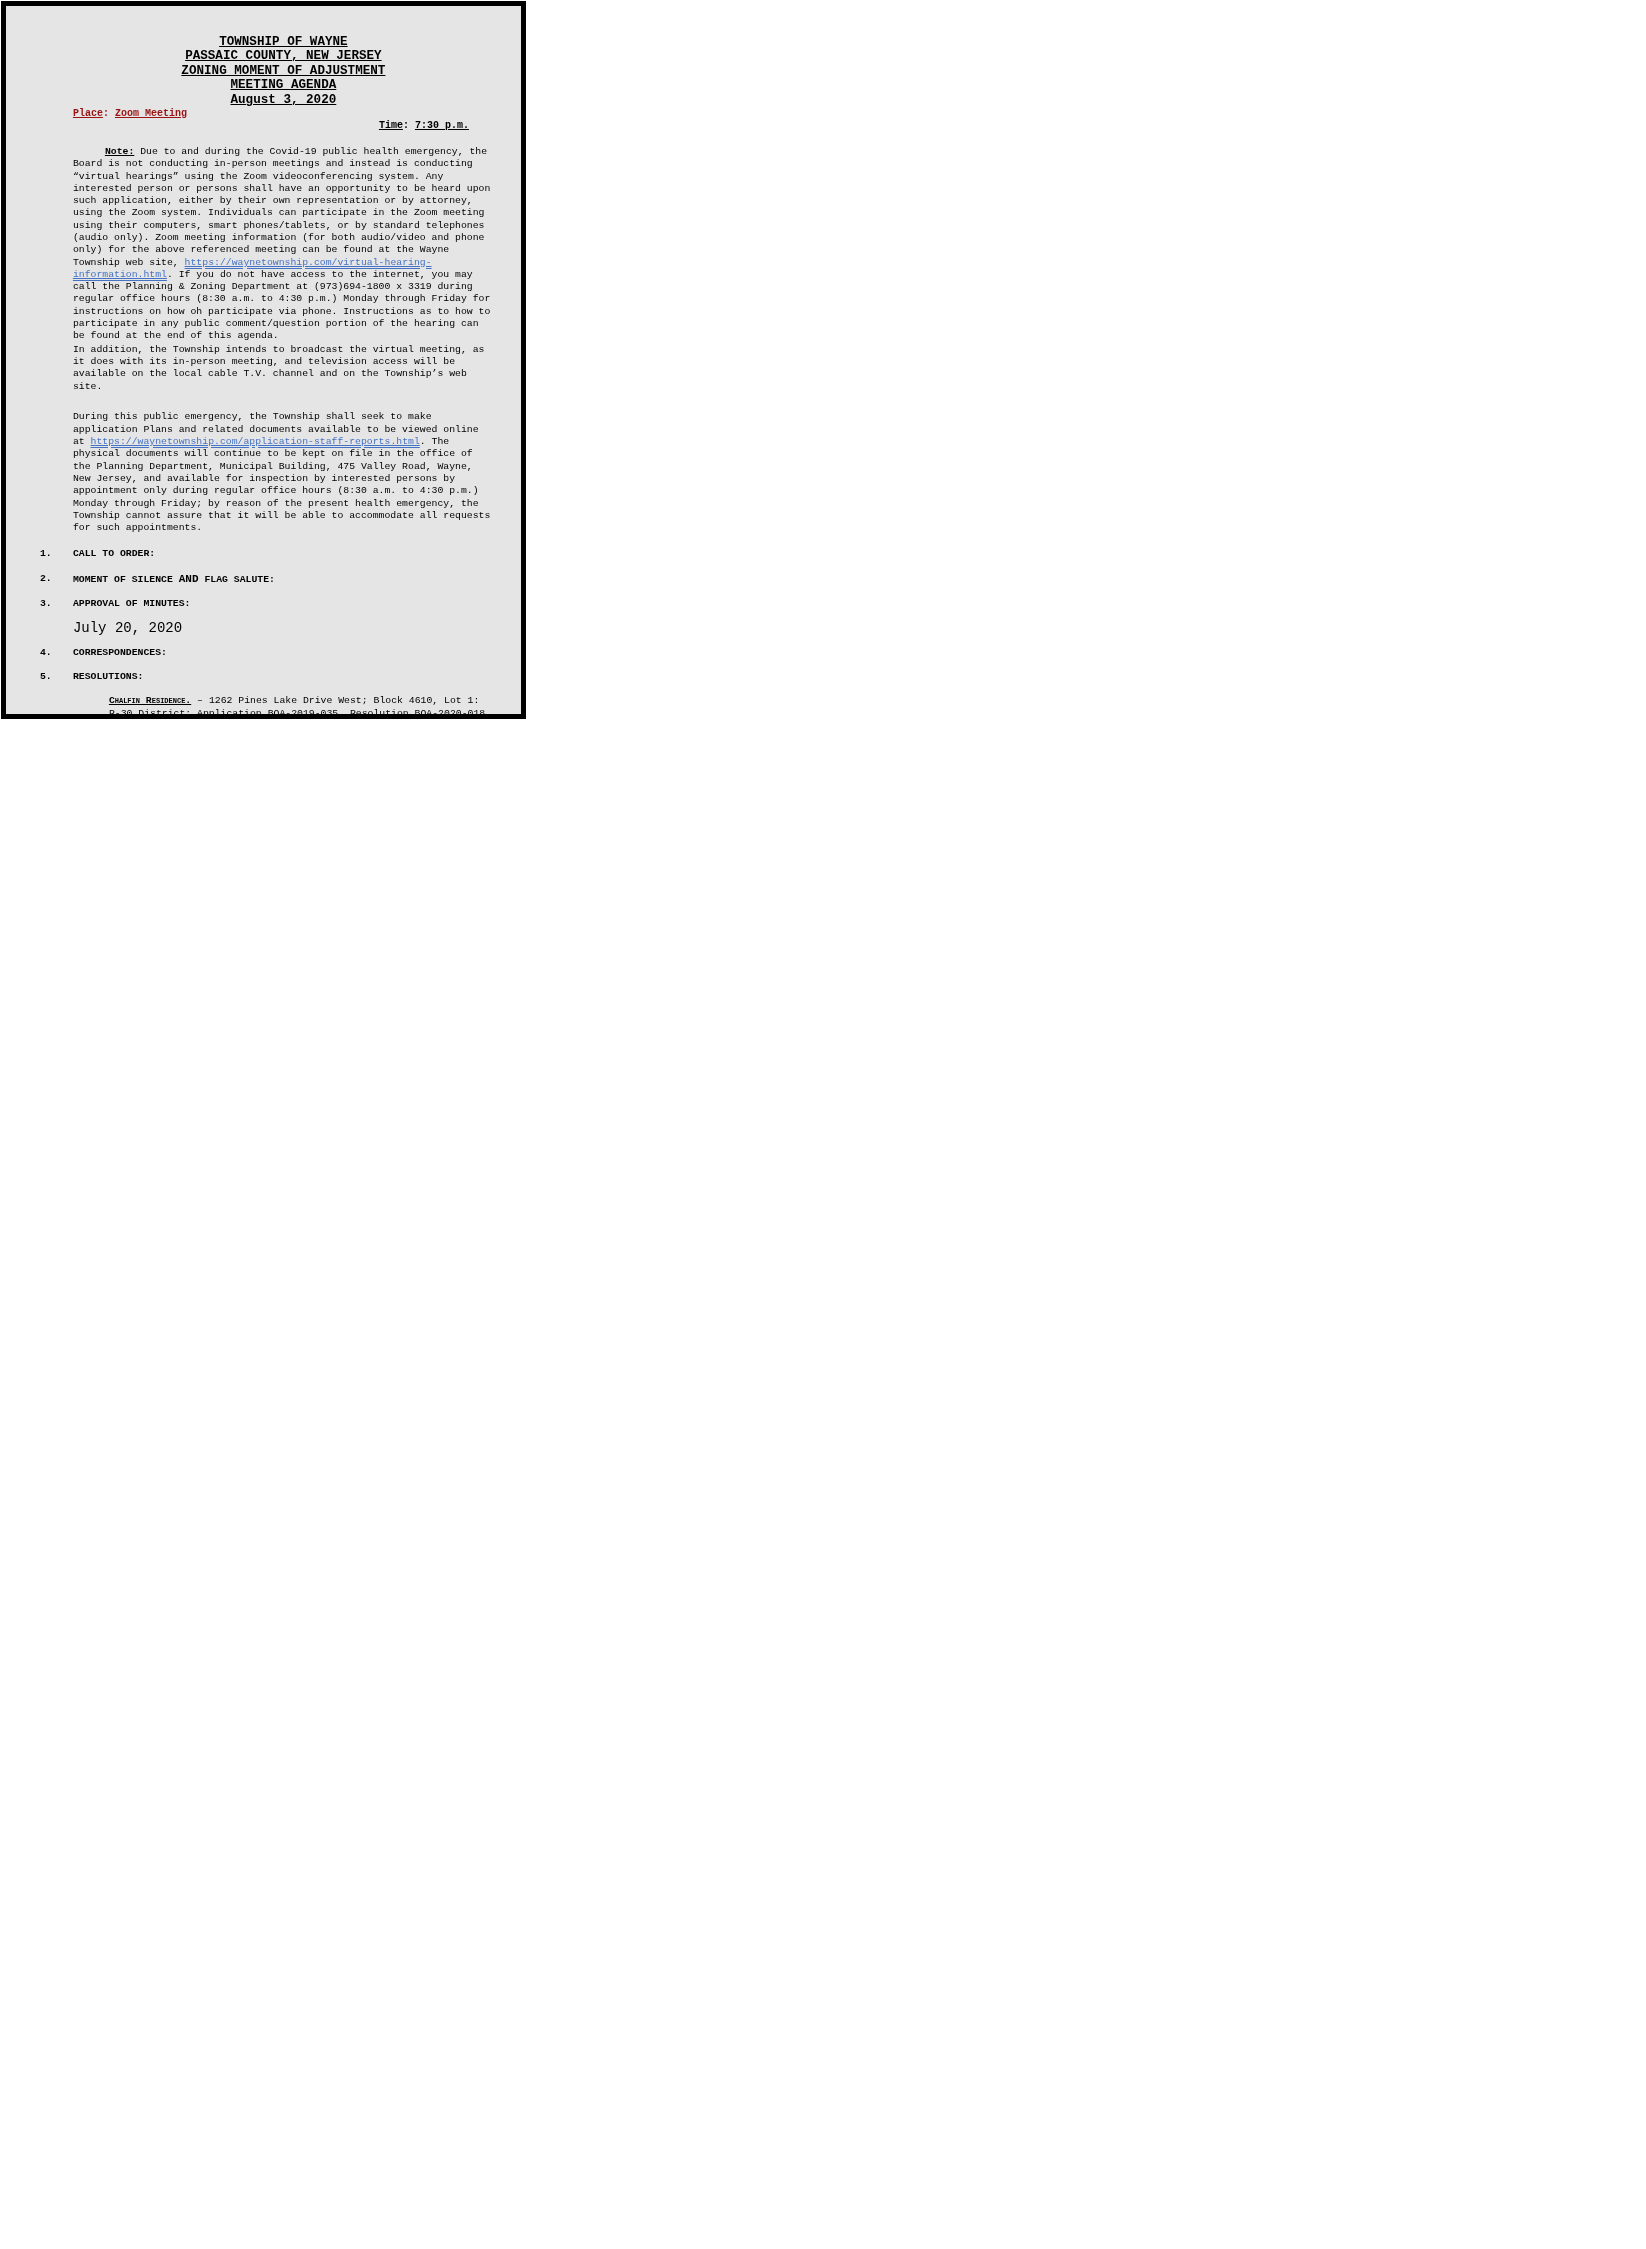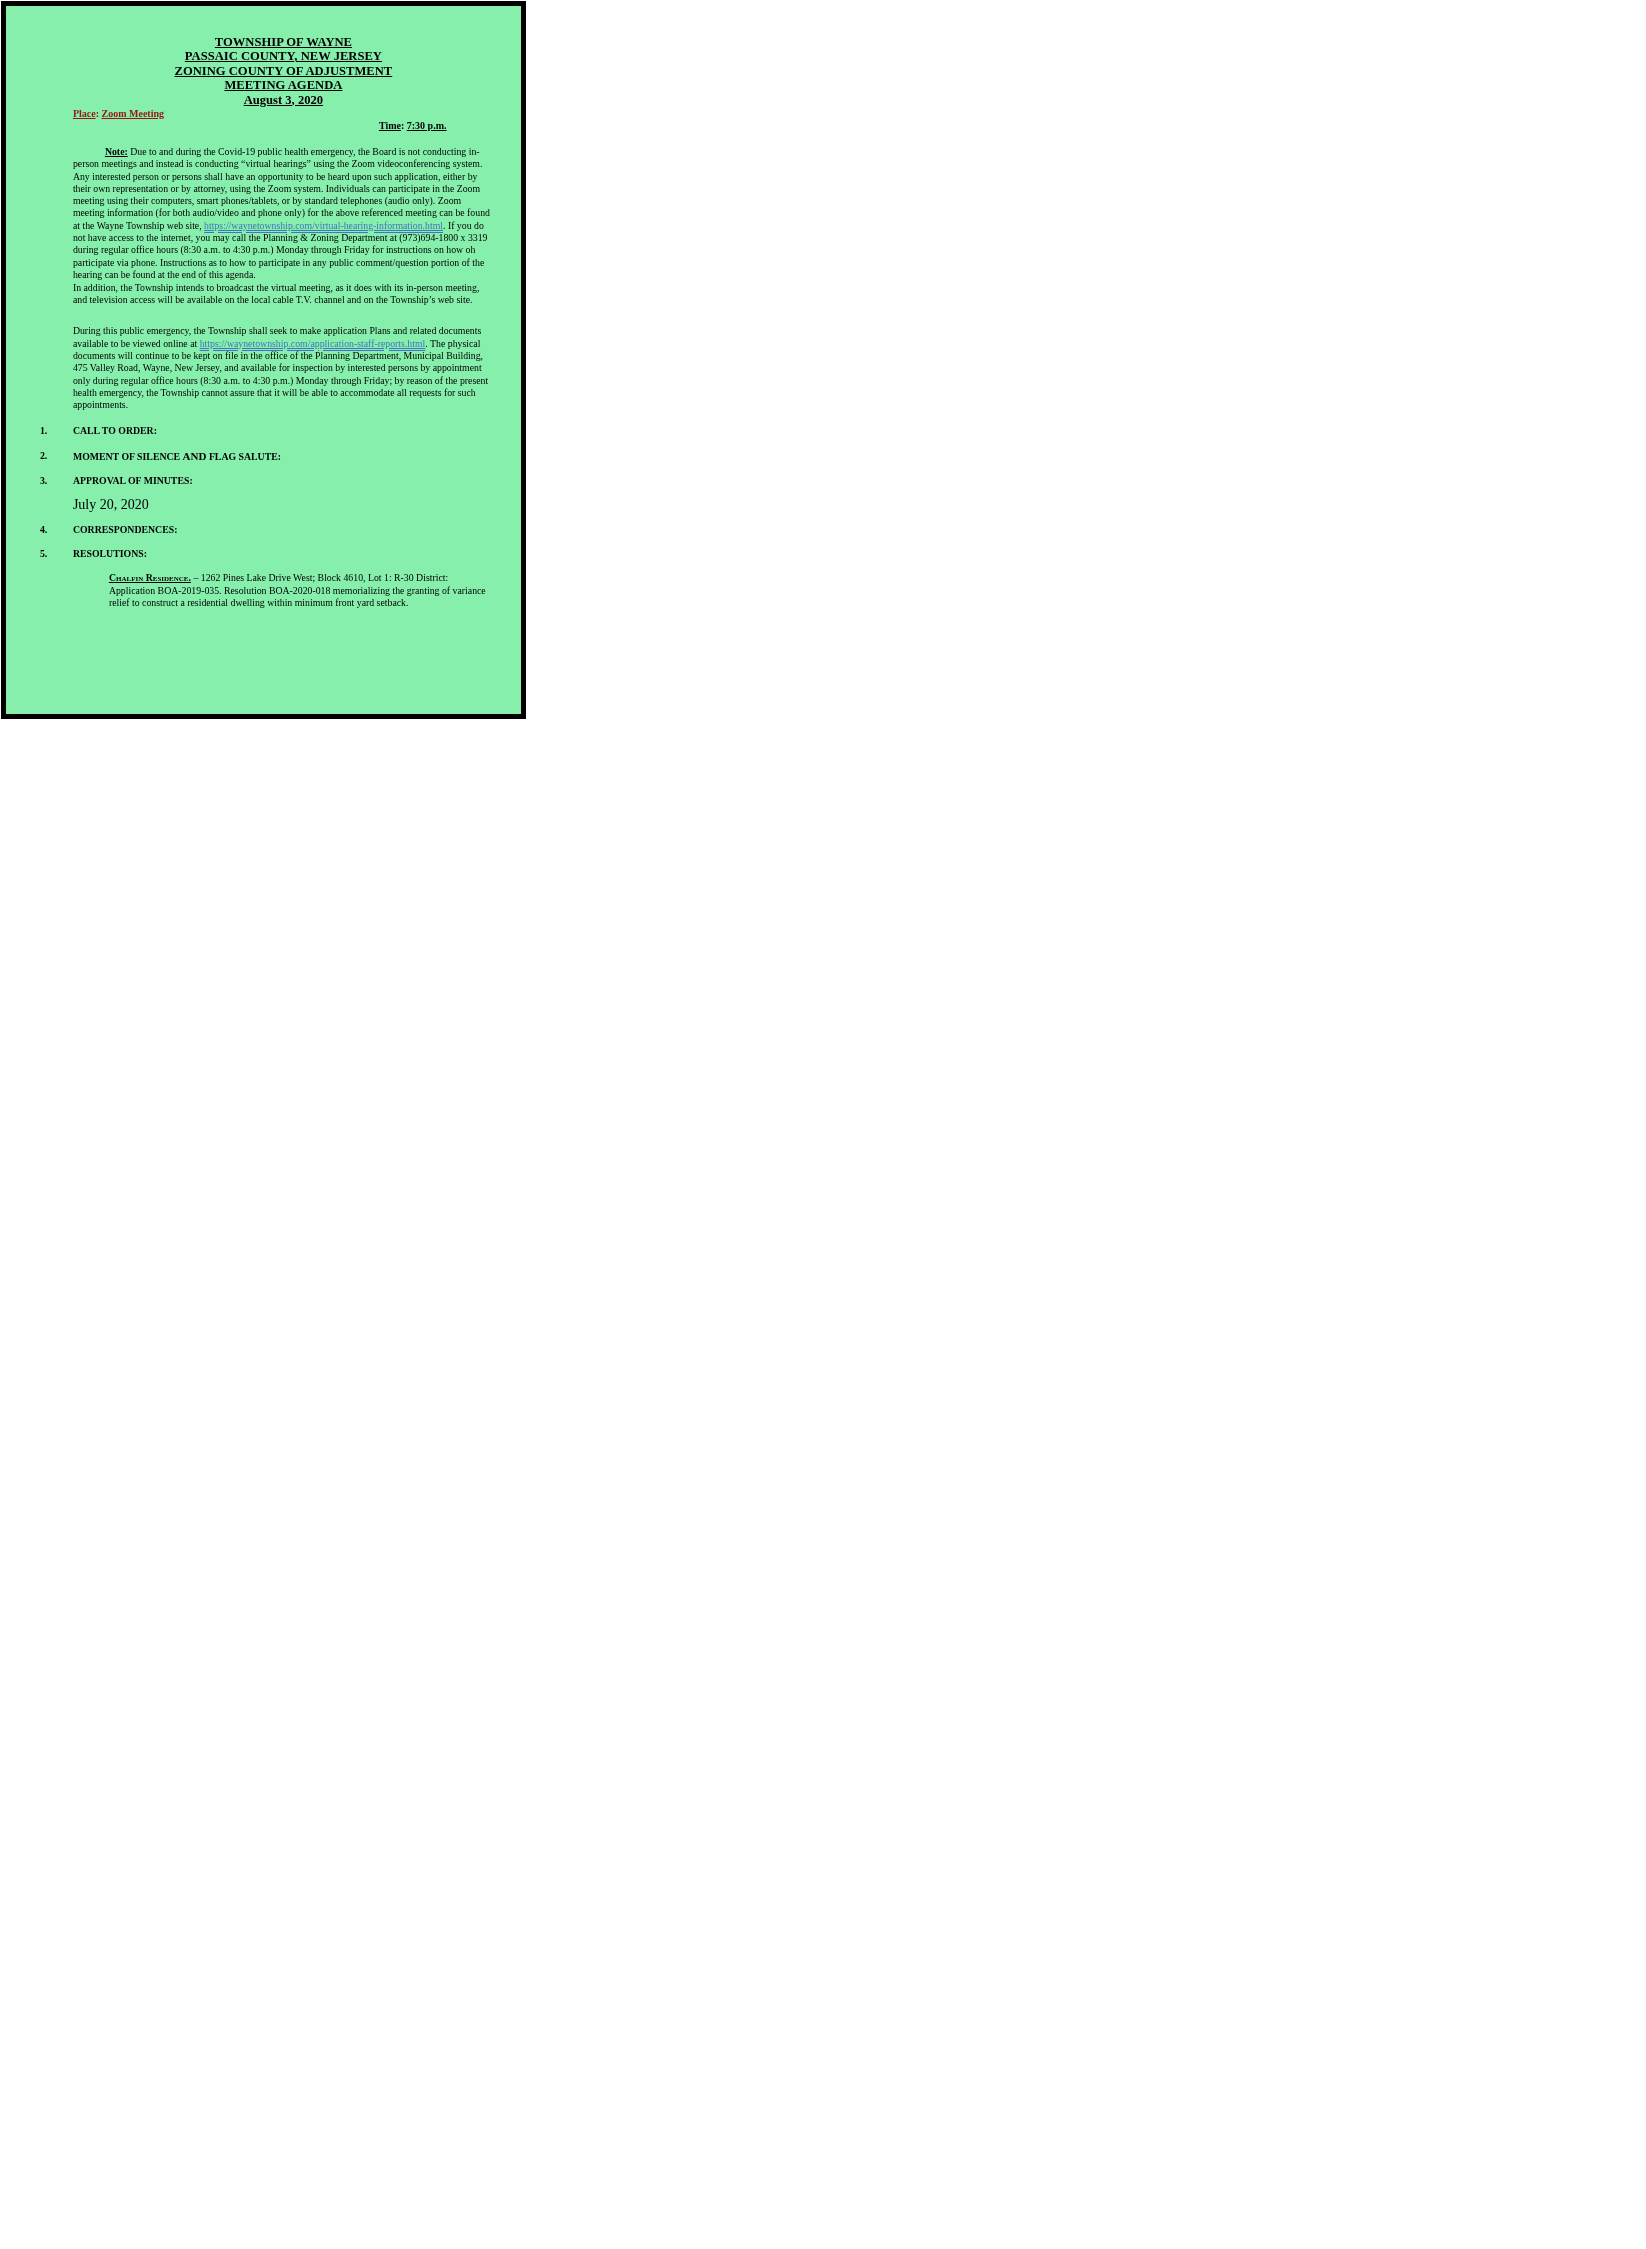--- a/index.html
+++ b/index.html
@@ -7,22 +7,22 @@
     padding: 0;
     background: #ffffff;
   }
   .page {
     position: relative;
     width: 525px;
     height: 718px;
     margin: 0.9px;
     box-sizing: border-box;
     border: 5.1px solid #000000;
-    background: #86efac;
-    font-family: Liberation Serif, serif;
+    background: #e5e5e5;
+    font-family: Liberation Mono, monospace;
     color: #000000;
     overflow: hidden;
   }
   .content {
     box-sizing: border-box;
     width: 100%;
     height: 100%;
     padding: 29px 27px 0 67px;
   }
   .u {
@@ -104,21 +104,21 @@
 </style>
 </head>
 <body>
 
 <div class="page">
   <div class="content">
 
     <div class="title-block">
       <div><span class="u">TOWNSHIP OF WAYNE</span></div>
       <div><span class="u">PASSAIC COUNTY, NEW JERSEY</span></div>
-      <div><span class="u">ZONING COUNTY OF ADJUSTMENT</span></div>
+      <div><span class="u">ZONING MOMENT OF ADJUSTMENT</span></div>
       <div><span class="u">MEETING AGENDA</span></div>
       <div><span class="u">August 3, 2020</span></div>
     </div>
 
     <div class="place-time">
       <span class="place"><span class="u">Place</span><span>:</span> <span class="u">Zoom Meeting</span></span>
       <span class="time"><span class="u">Time</span><span>:</span> <span class="u">7:30 p.m.</span></span>
     </div>
 
     <p class="para note-para"><span class="note-label">Note:</span> <span>Due to and during the Covid-19 public health emergency, the Board is not conducting in-person meetings and instead is conducting “virtual hearings” using the Zoom videoconferencing system. Any interested person or persons shall have an opportunity to be heard upon such application, either by their own representation or by attorney, using the Zoom system. Individuals can participate in the Zoom meeting using their computers, smart phones/tablets, or by standard telephones (audio only). Zoom meeting information (for both audio/video and phone only) for the above referenced meeting can be found at the Wayne Township web site,</span> <a class="doc-link">https://waynetownship.com/virtual-hearing-information.html</a><span>. If you do not have access to the internet, you may call the Planning &amp; Zoning Department at (973)694-1800 x 3319 during regular office hours (8:30 a.m. to 4:30 p.m.) Monday through Friday for instructions on how oh participate via phone. Instructions as to how to participate in any public comment/question portion of the hearing can be found at the end of this agenda.</span></p>

